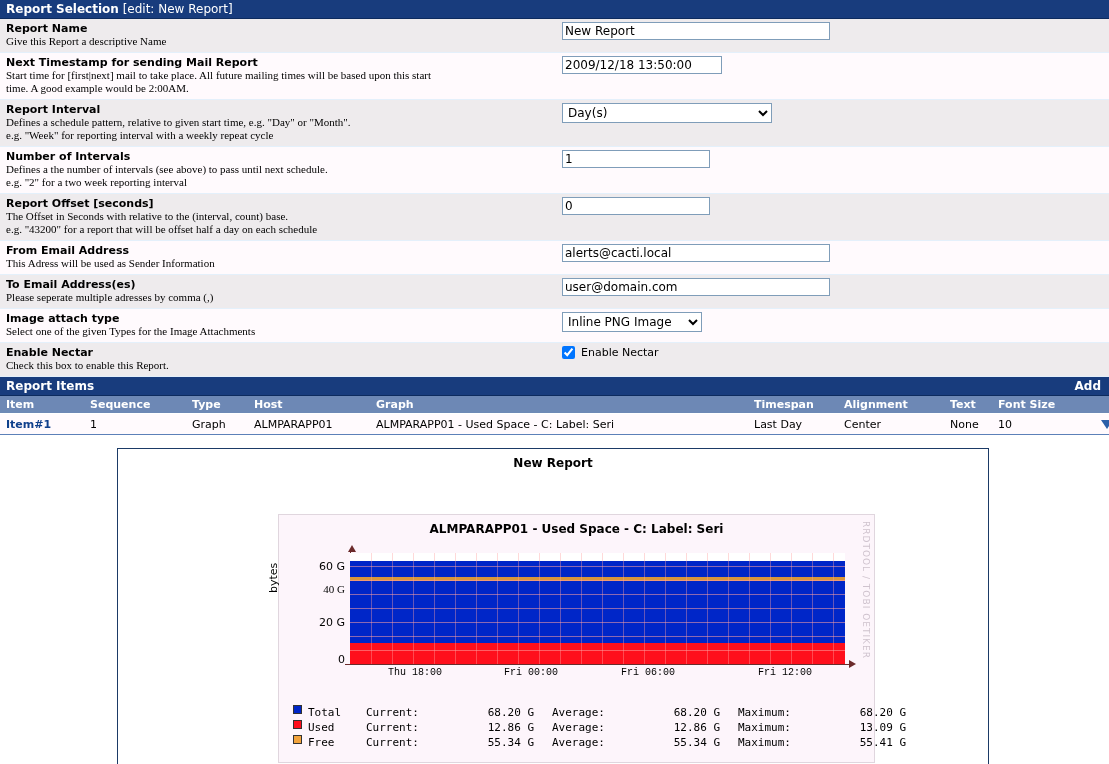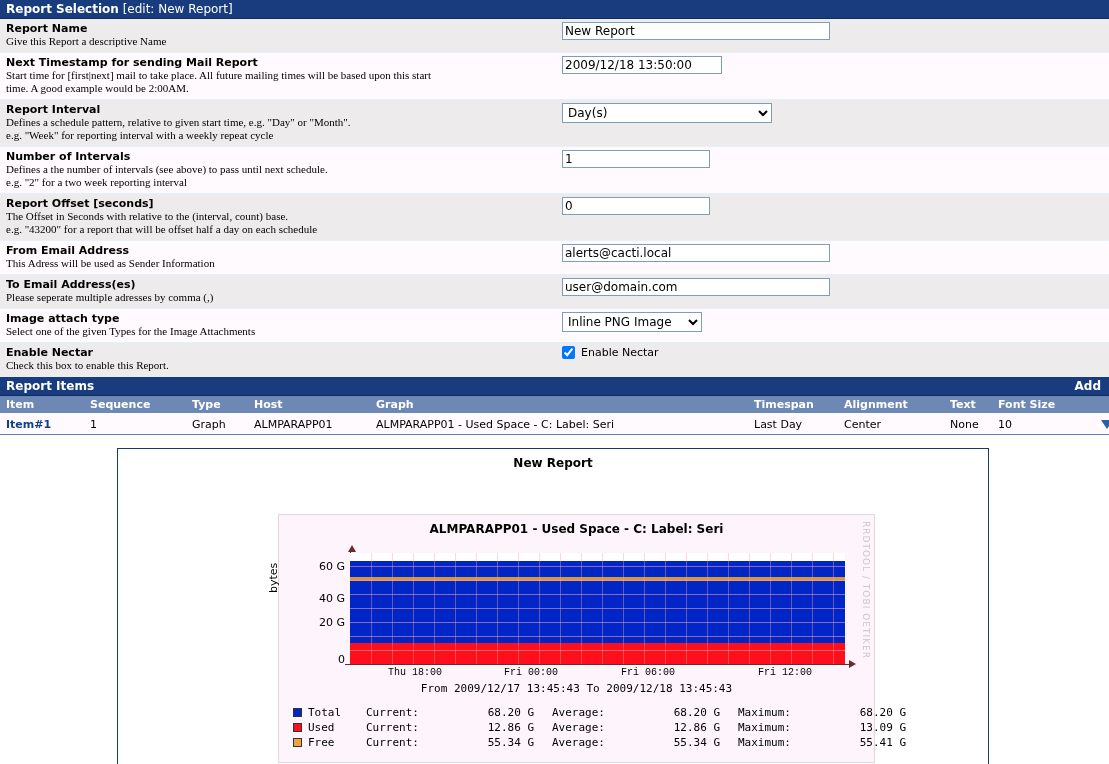--- a/index.html
+++ b/index.html
@@ -315,21 +315,21 @@
   }
   .legend {
     position: absolute;
     left: 14px;
     top: 190px;
     font-family: "DejaVu Sans Mono", "Liberation Mono", monospace;
     font-size: 11px;
     color: #000;
     line-height: 15px;
   }
-  .legend-row { display: flex; align-items: center; white-space: pre; }
+  .legend-row { display: flex; align-items: flex-start; white-space: pre; }
   .swatch {
     width: 9px; height: 9px;
     margin-right: 6px;
     border: 1px solid #333;
     box-sizing: border-box;
     flex: 0 0 auto;
   }
   .lg-name { display:inline-block; width: 58px; }
   .lg-key  { display:inline-block; width: 88px; }
   .lg-val  { display:inline-block; width: 80px; text-align: right; }
@@ -493,21 +493,21 @@
 
   <div class="graph">
     <div class="graph-title">ALMPARAPP01 - Used Space - C: Label:  Seri</div>
 
     <div class="watermark">RRDTOOL / TOBI OETIKER</div>
 
     <div class="ylabel">bytes</div>
     <div class="ytick-wrap">
       <div class="ytick" style="top:138px;">0</div>
       <div class="ytick" style="top:101px;">20 G</div>
-      <div class="ytick" style="top:77px;">40 G</div>
+      <div class="ytick" style="top:68px;font-family:Liberation Serif, serif;">40 G</div>
       <div class="ytick" style="top:45px;">60 G</div>
     </div>
 
     <div class="axis-arrow-y"></div>
     <div class="axis-line-y"></div>
 
     <div class="plot">
       <div class="band-total"></div>
       <div class="band-used"></div>
       <div class="line-free"></div>
@@ -544,21 +544,20 @@
     </div>
 
     <div class="axis-line-x"></div>
     <div class="axis-arrow-x"></div>
 
     <div class="xtick" style="left:109px;">Thu 18:00</div>
     <div class="xtick" style="left:225px;">Fri 00:00</div>
     <div class="xtick" style="left:342px;">Fri 06:00</div>
     <div class="xtick" style="left:479px;">Fri 12:00</div>
 
-    <div class="graph-range">From  2009/12/17 13:45:43 To  2009/12/18 13:45:43</div>
 
     <div class="legend">
       <div class="legend-row">
         <span class="swatch" style="background:#0026c8"></span><span class="lg-name">Total</span><span class="lg-key">Current:</span><span class="lg-val">68.20 G</span><span class="lg-gap"></span><span class="lg-key">Average:</span><span class="lg-val">68.20 G</span><span class="lg-gap"></span><span class="lg-key">Maximum:</span><span class="lg-val">68.20 G</span>
       </div>
       <div class="legend-row">
         <span class="swatch" style="background:#ff0f1c"></span><span class="lg-name">Used</span><span class="lg-key">Current:</span><span class="lg-val">12.86 G</span><span class="lg-gap"></span><span class="lg-key">Average:</span><span class="lg-val">12.86 G</span><span class="lg-gap"></span><span class="lg-key">Maximum:</span><span class="lg-val">13.09 G</span>
       </div>
       <div class="legend-row">
         <span class="swatch" style="background:#f2a33c"></span><span class="lg-name">Free</span><span class="lg-key">Current:</span><span class="lg-val">55.34 G</span><span class="lg-gap"></span><span class="lg-key">Average:</span><span class="lg-val">55.34 G</span><span class="lg-gap"></span><span class="lg-key">Maximum:</span><span class="lg-val">55.41 G</span>

